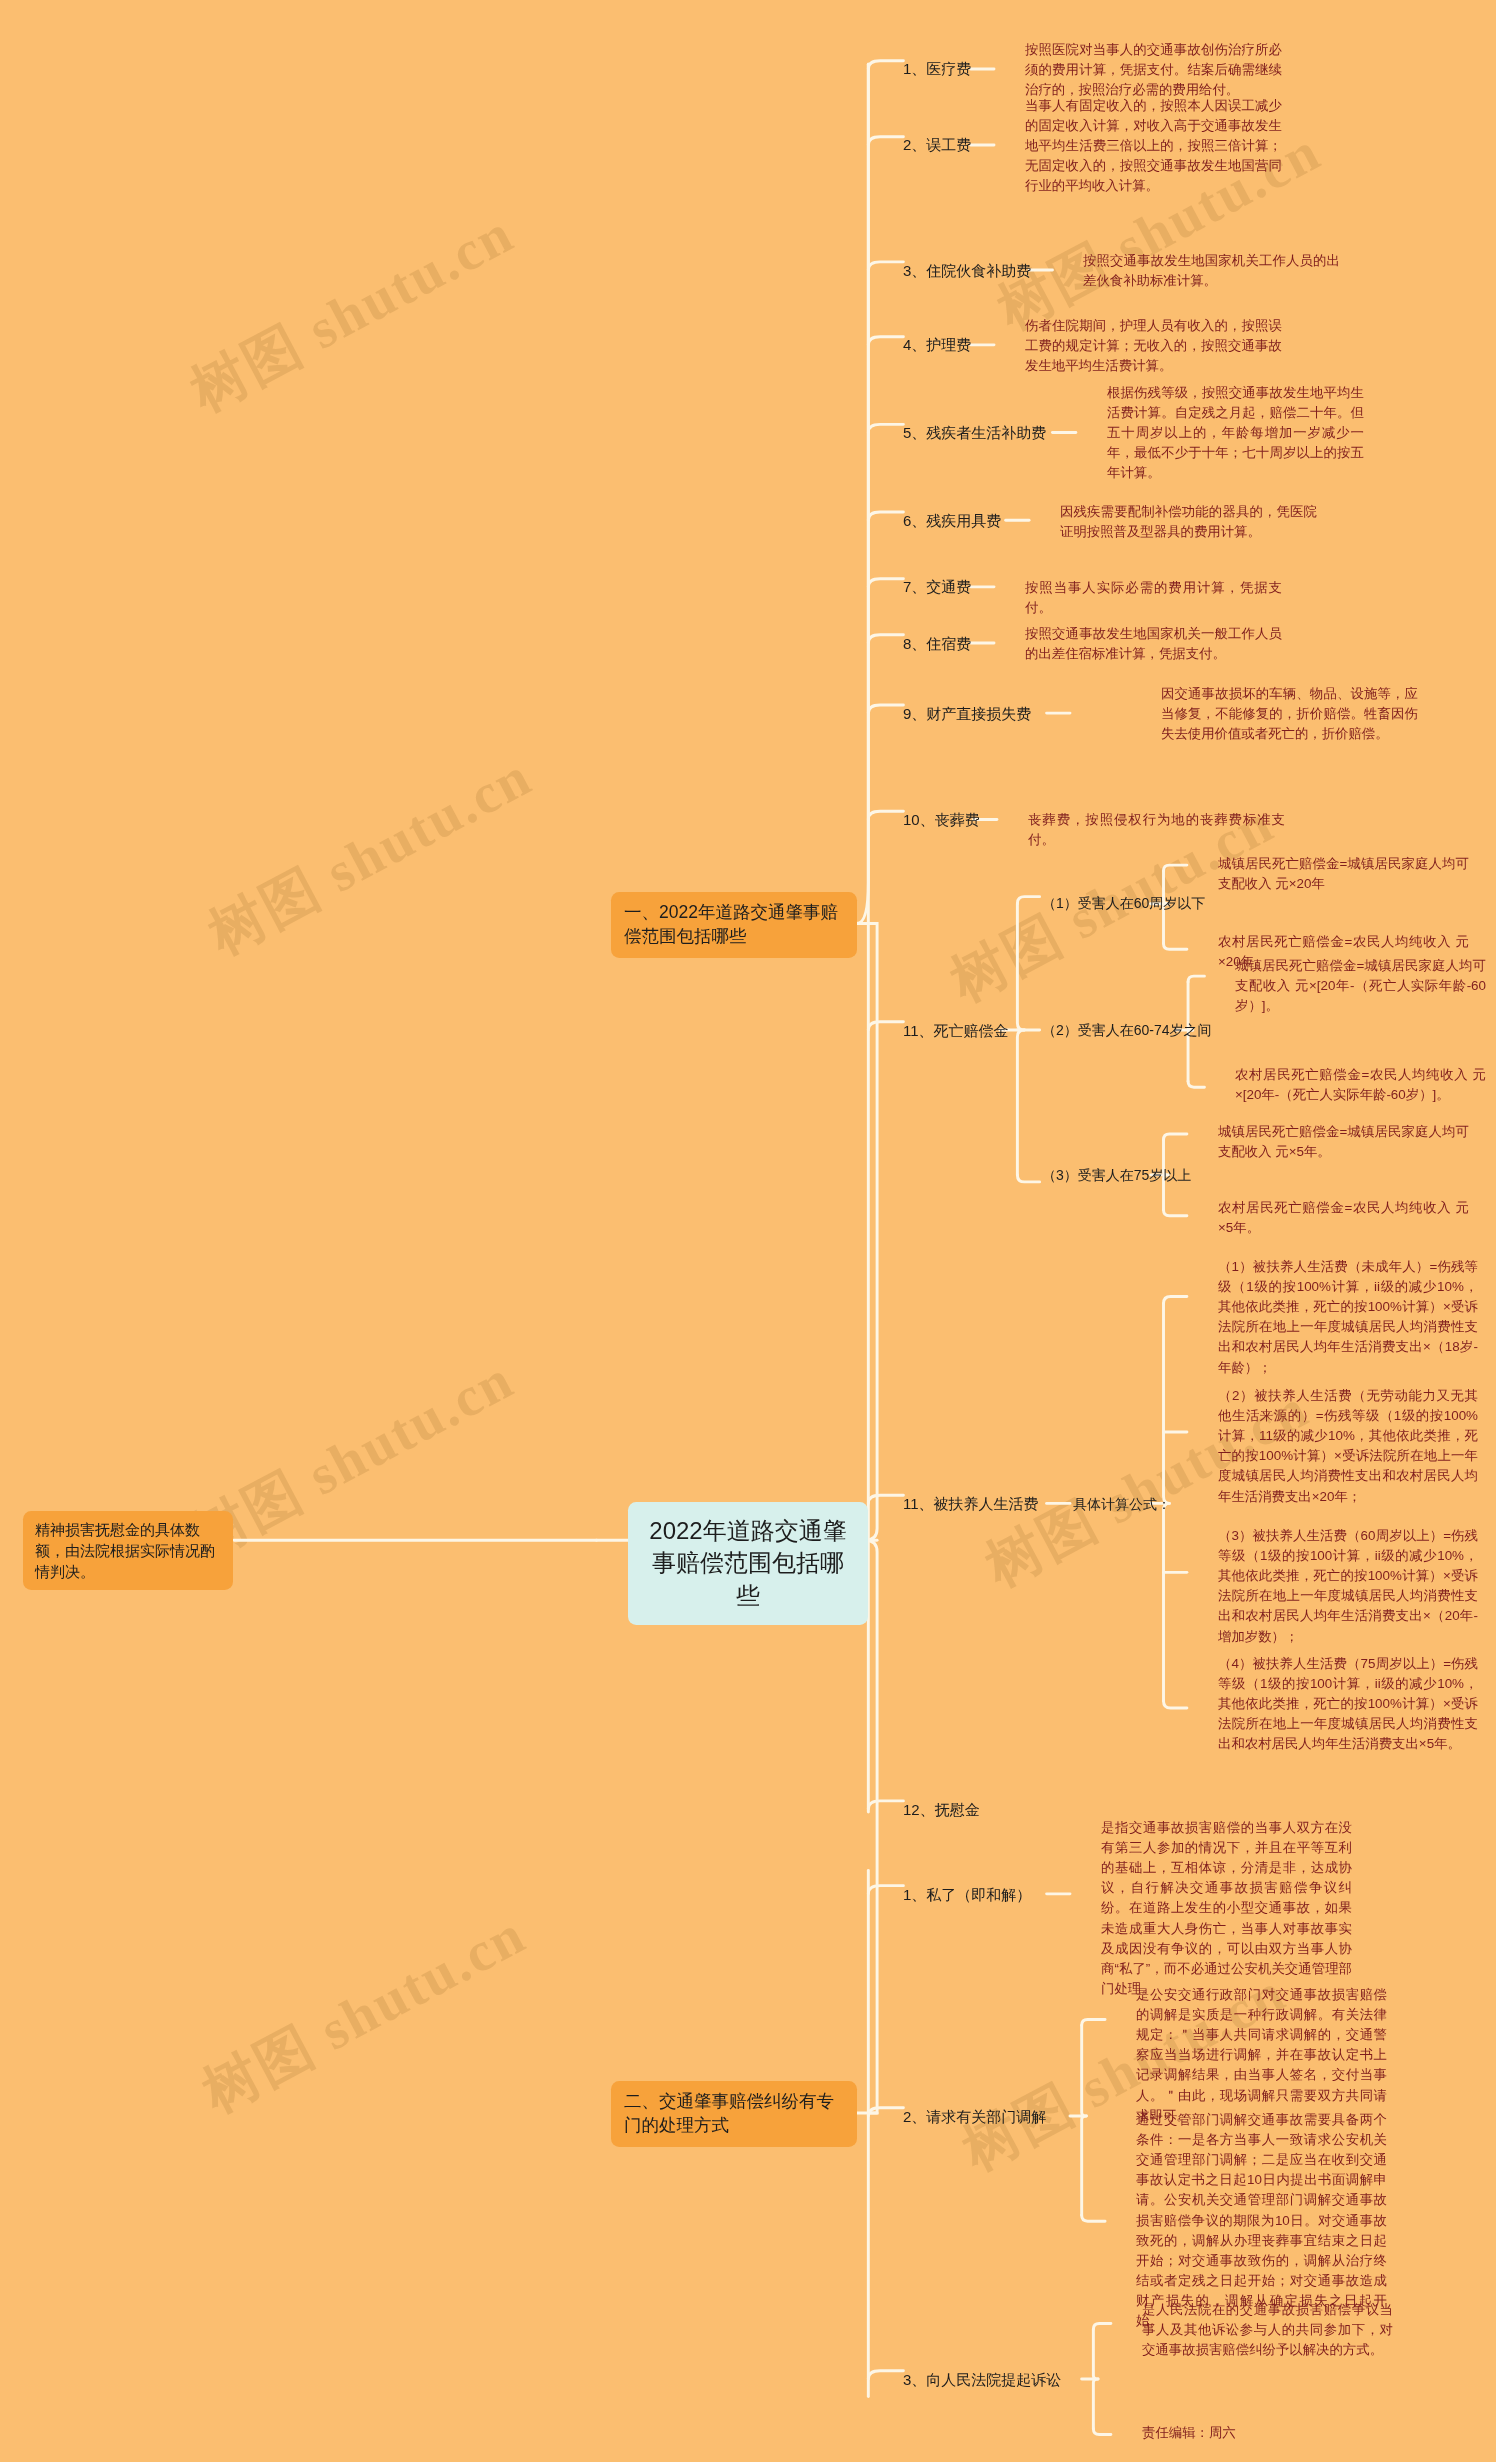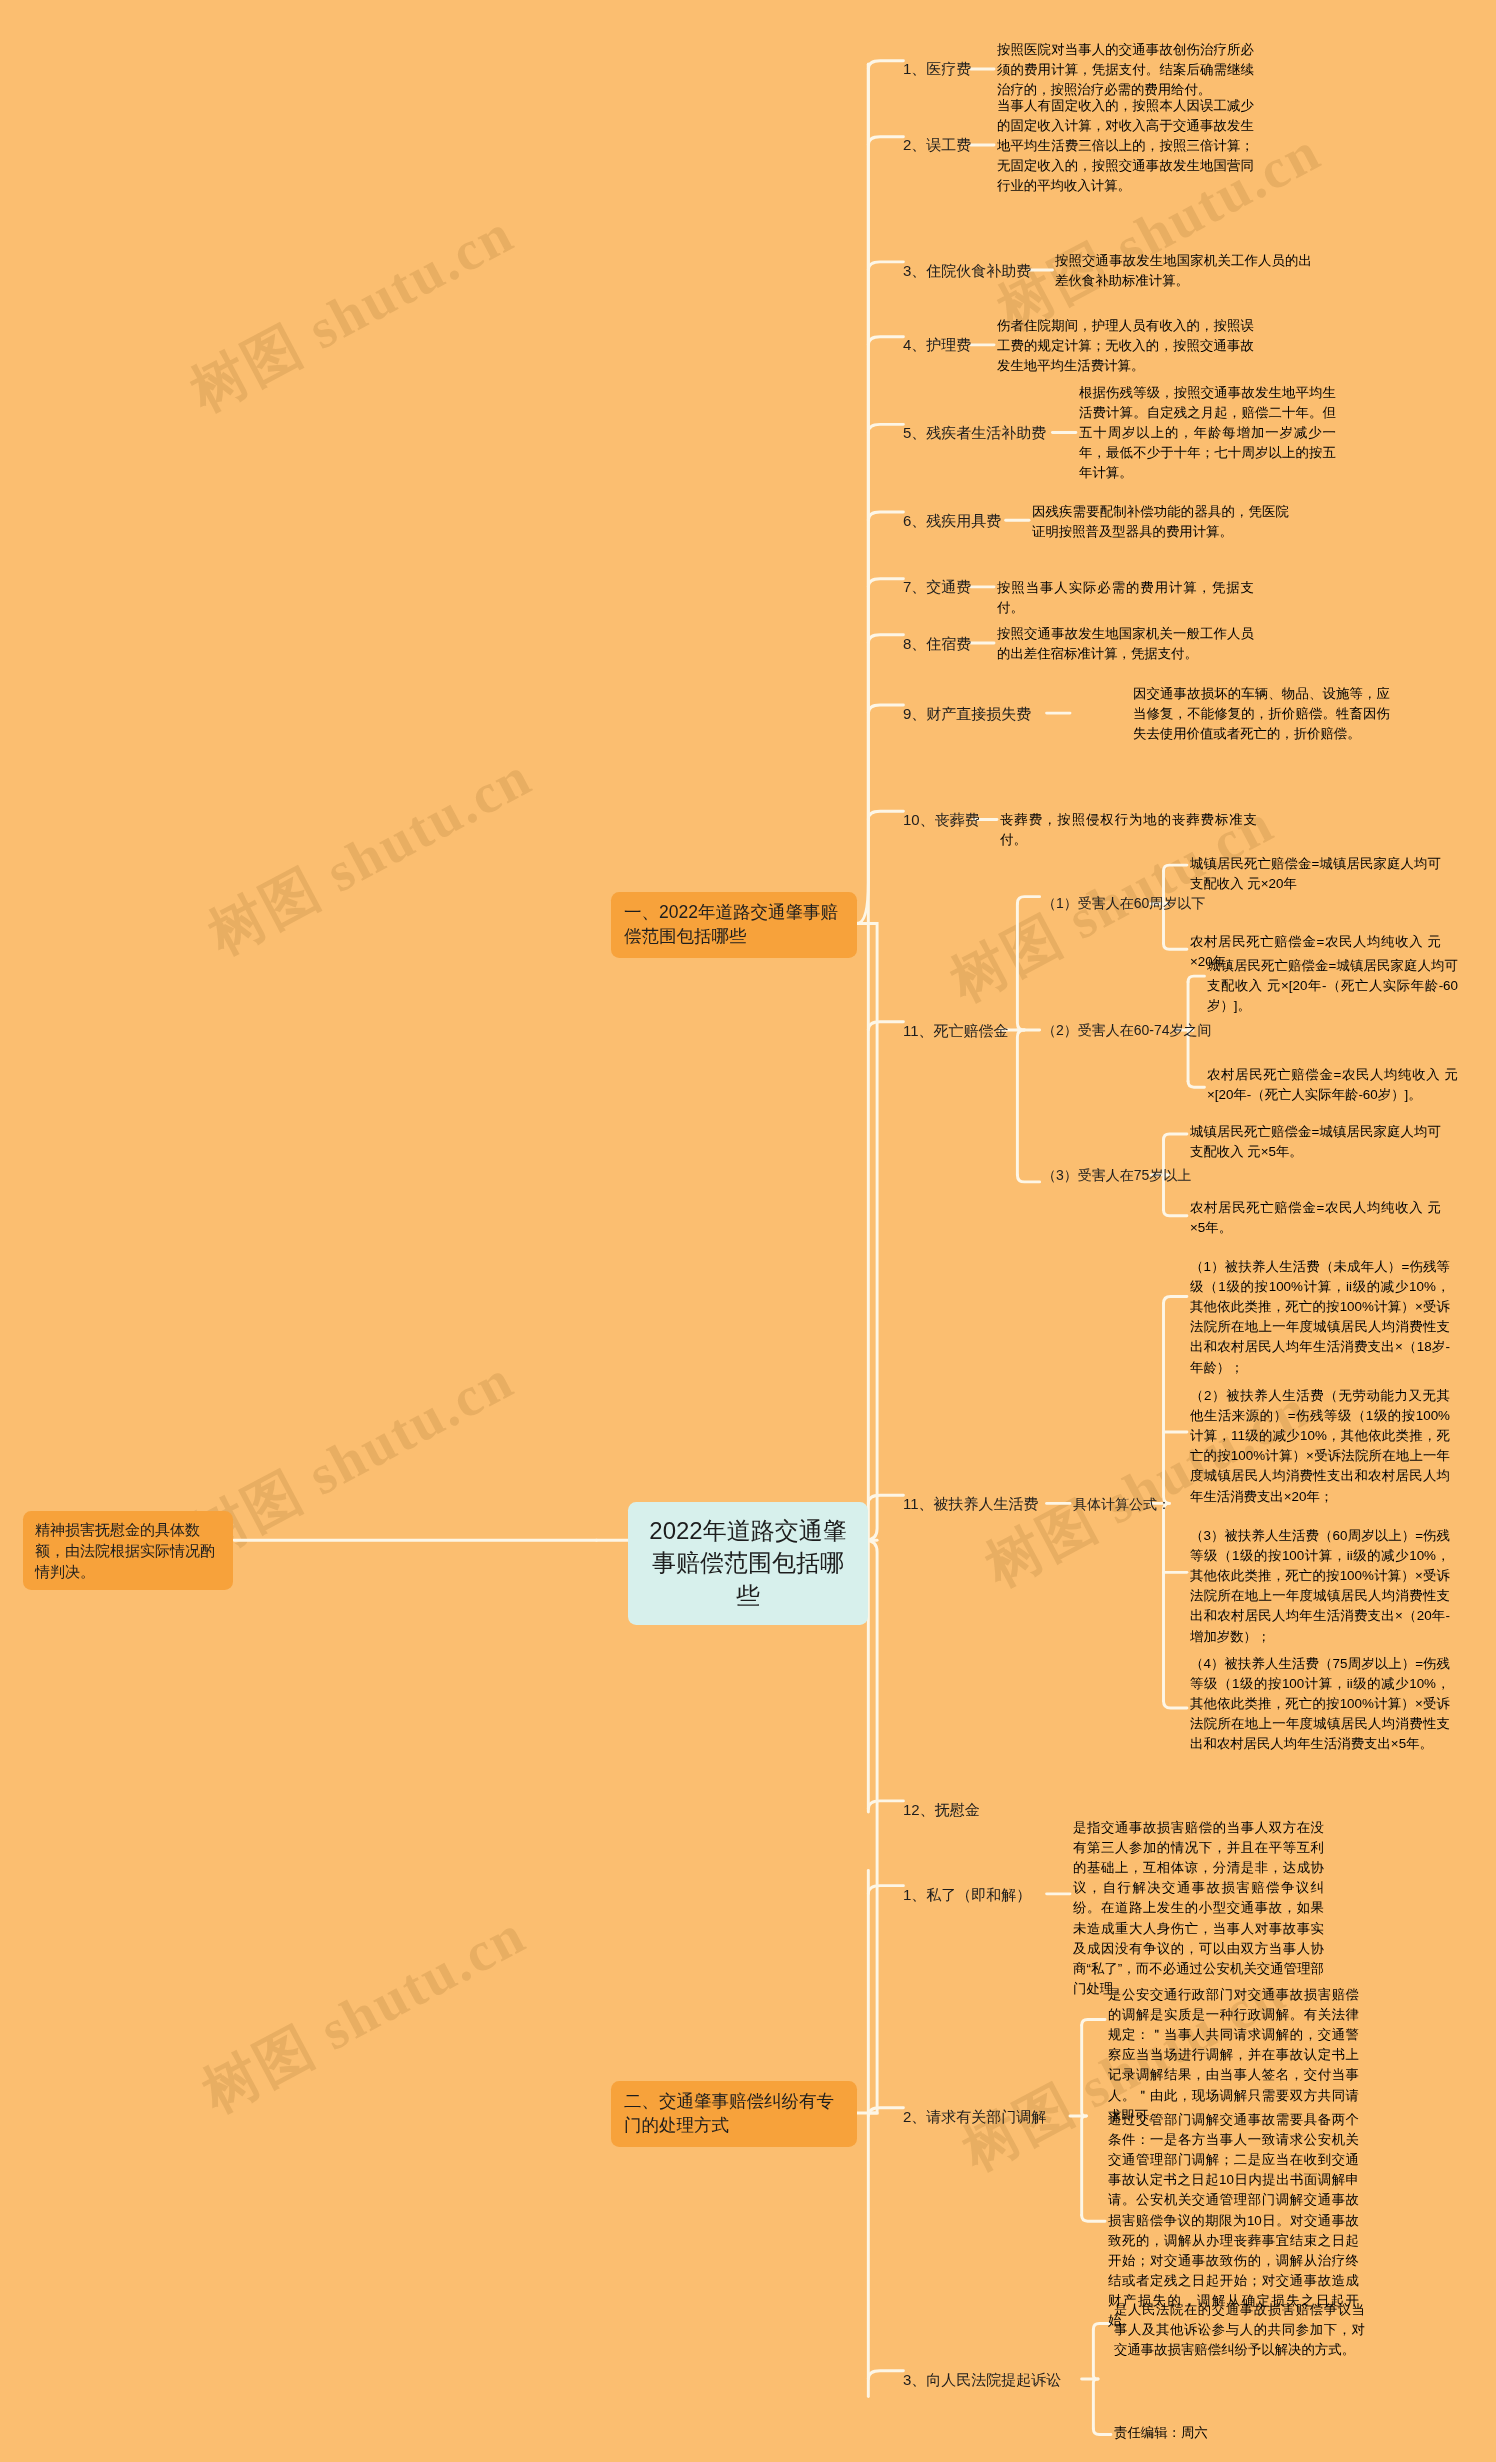--- a/index.html
+++ b/index.html
@@ -66,22 +66,23 @@
     font-size:15px;
     line-height:1.45;
     color:#1d1d1d;
     white-space:nowrap;
   }
   .lbl.sm{font-size:14px;text-align:center;}
   
   .leaf{
     font-size:13.4px;
     line-height:1.5;
-    color:#000000;
+    color:#7f1d1d;
     text-align:justify;
+    margin-left:28px;
   }
   .leaf.w1{width:257px;}
   .leaf.w2{width:251px;}
   .leaf.w3{width:260px;}
 </style>
 </head>
 <body>
 
 <div id="map">
 

